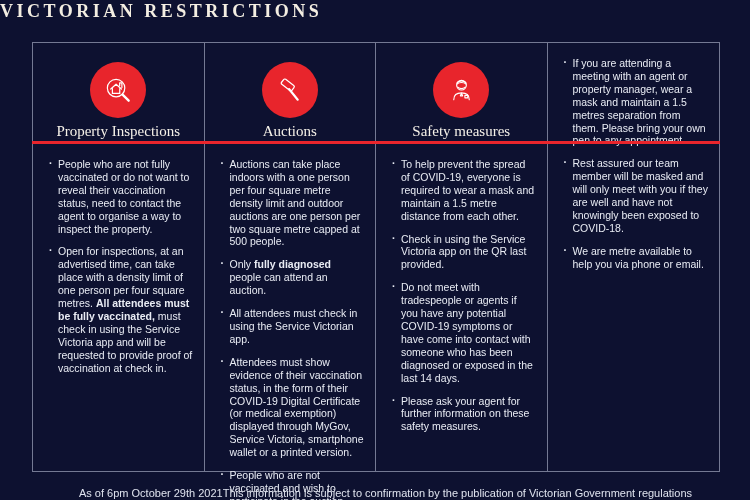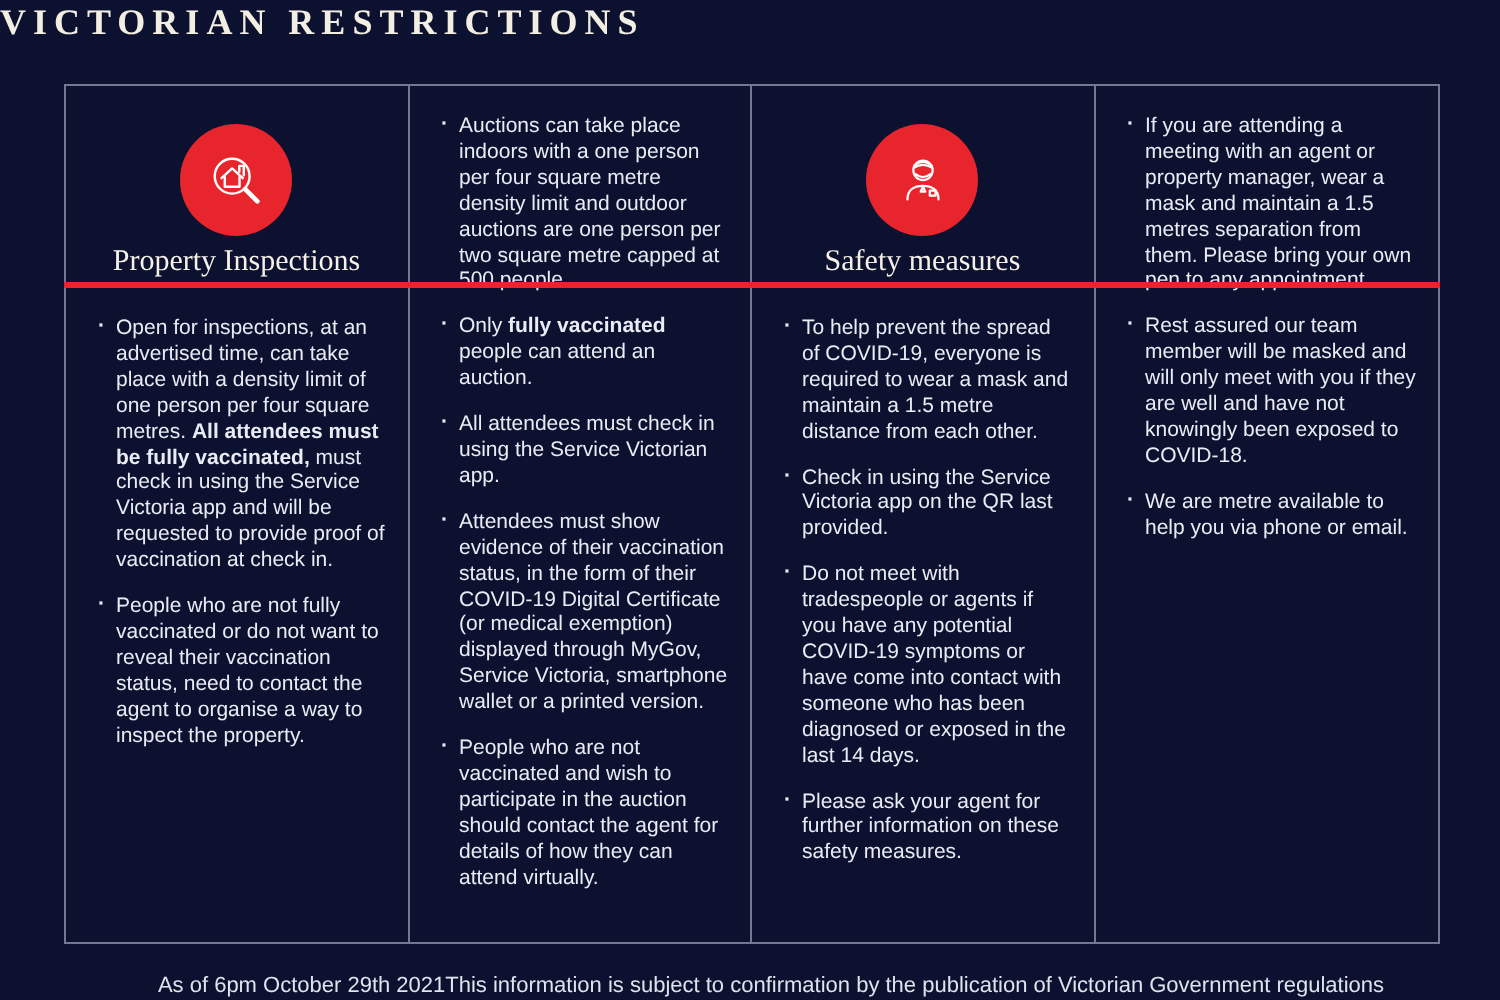--- a/index.html
+++ b/index.html
@@ -90,29 +90,38 @@
        <circle cx="13.5" cy="13.5" r="9"></circle>
        <line x1="20.2" y1="20.2" x2="26.5" y2="26.5" stroke-width="2.4"></line>
        <path d="M8 14.5 L13.5 9.5 L19 14.5"></path>
        <path d="M9.7 14 V19 H17.3 V14"></path>
        <path d="M17.2 11.2 V8.2 H19.5 V13"></path>
      </svg>
         </div>
       <div class="col-title">Property Inspections</div>
     </div>
     <ul class="bullets">
+        <li><span>People who are not fully vaccinated or do not want to reveal their vaccination status, need to contact the agent to organise a way to inspect the property.</span></li>
         <li><span>Open for inspections, at an advertised time, can take place with a density limit of one person per four square metres. </span><span class="bold">All attendees must be fully vaccinated,</span><span> must check in using the Service Victoria app and will be requested to provide proof of vaccination at check in.</span></li>
-        <li><span>People who are not fully vaccinated or do not want to reveal their vaccination status, need to contact the agent to organise a way to inspect the property.</span></li>
       </ul>
   </div>
 
   <div class="column">
+    <div class="col-header">
+      <div class="icon-circle">
+          <svg width="31" height="31" viewBox="0 0 32 32" fill="none" stroke="#ffffff" stroke-linecap="round" stroke-linejoin="round" stroke-width="1.3">
+       <rect x="7.5" y="7" width="13.5" height="6.5" rx="1.5" transform="rotate(38 14.2 10.2)"></rect>
+       <line x1="15.5" y1="14.5" x2="24.5" y2="25.5" stroke-width="2.2"></line>
+     </svg>
+        </div>
+      <div class="col-title">Auctions</div>
+    </div>
     <ul class="bullets">
         <li><span>Auctions can take place indoors with a one person per four square metre density limit and outdoor auctions are one person per two square metre capped at 500 people.</span></li>
-        <li><span>Only </span><span class="bold">fully vaccinated</span><span> people can attend an auction.</span></li>
+        <li><span>Only </span><span class="bold">fully diagnosed</span><span> people can attend an auction.</span></li>
         <li><span>All attendees must check in using the Service Victorian app.</span></li>
         <li><span>Attendees must show evidence of their vaccination status, in the form of their COVID-19 Digital Certificate (or medical exemption) displayed through MyGov, Service Victoria, smartphone wallet or a printed version.</span></li>
         <li><span>People who are not vaccinated and wish to participate in the auction should contact the agent for details of how they can attend virtually.</span></li>
       </ul>
   </div>
 
   <div class="column">
     <div class="col-header">
       <div class="icon-circle">
           <svg width="31" height="31" viewBox="0 0 32 32" fill="none" stroke="#ffffff" stroke-linecap="round" stroke-linejoin="round" stroke-width="1.15">

